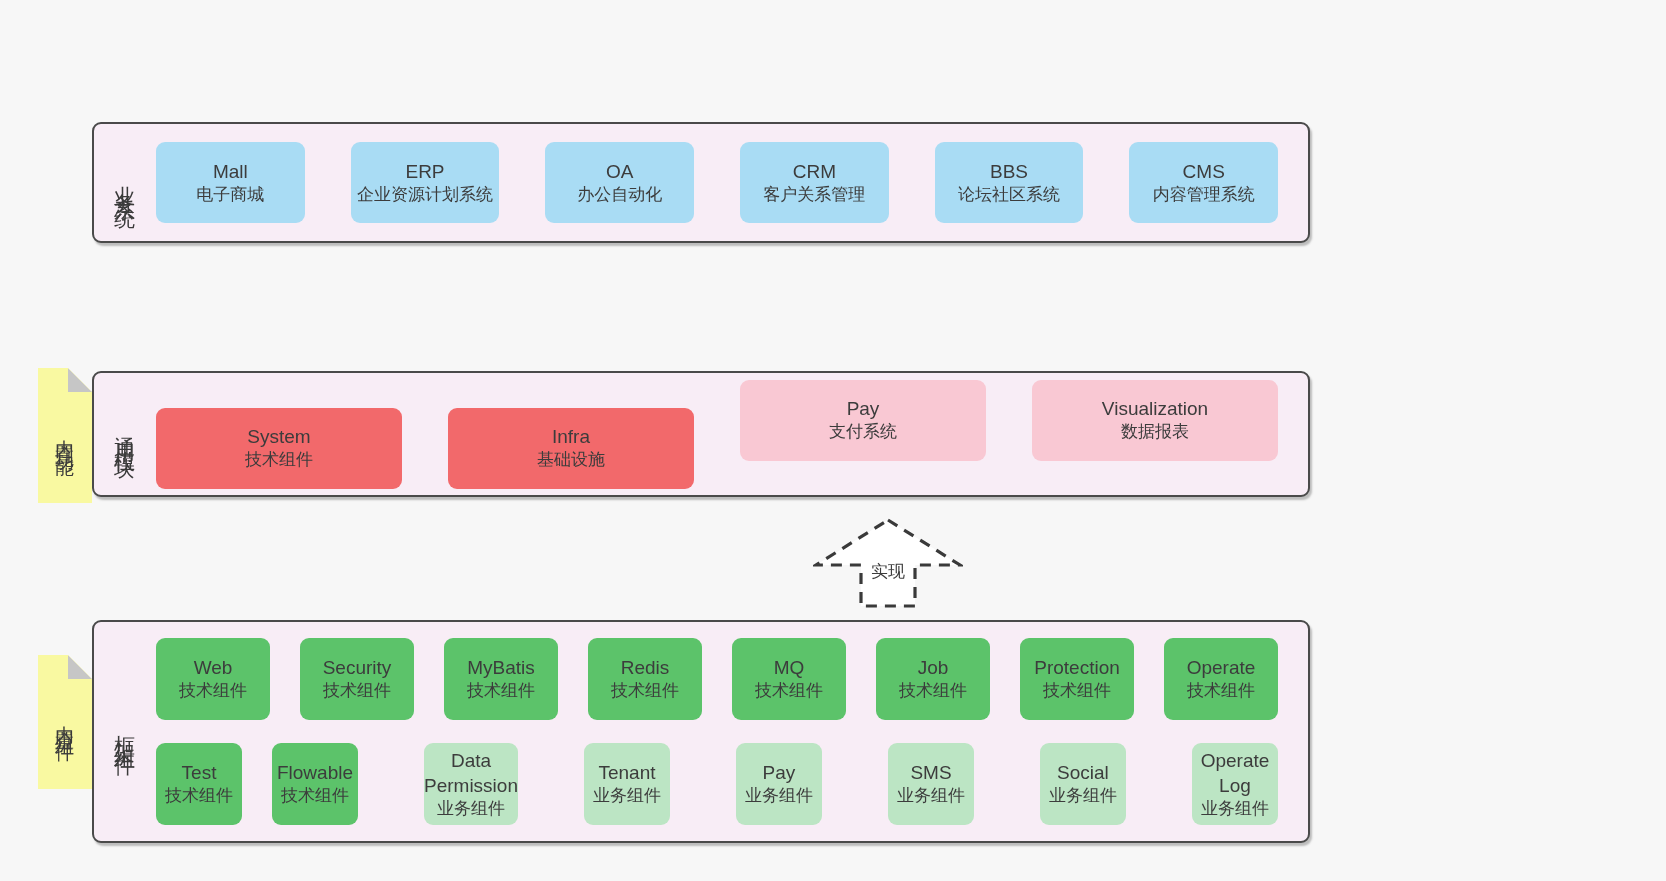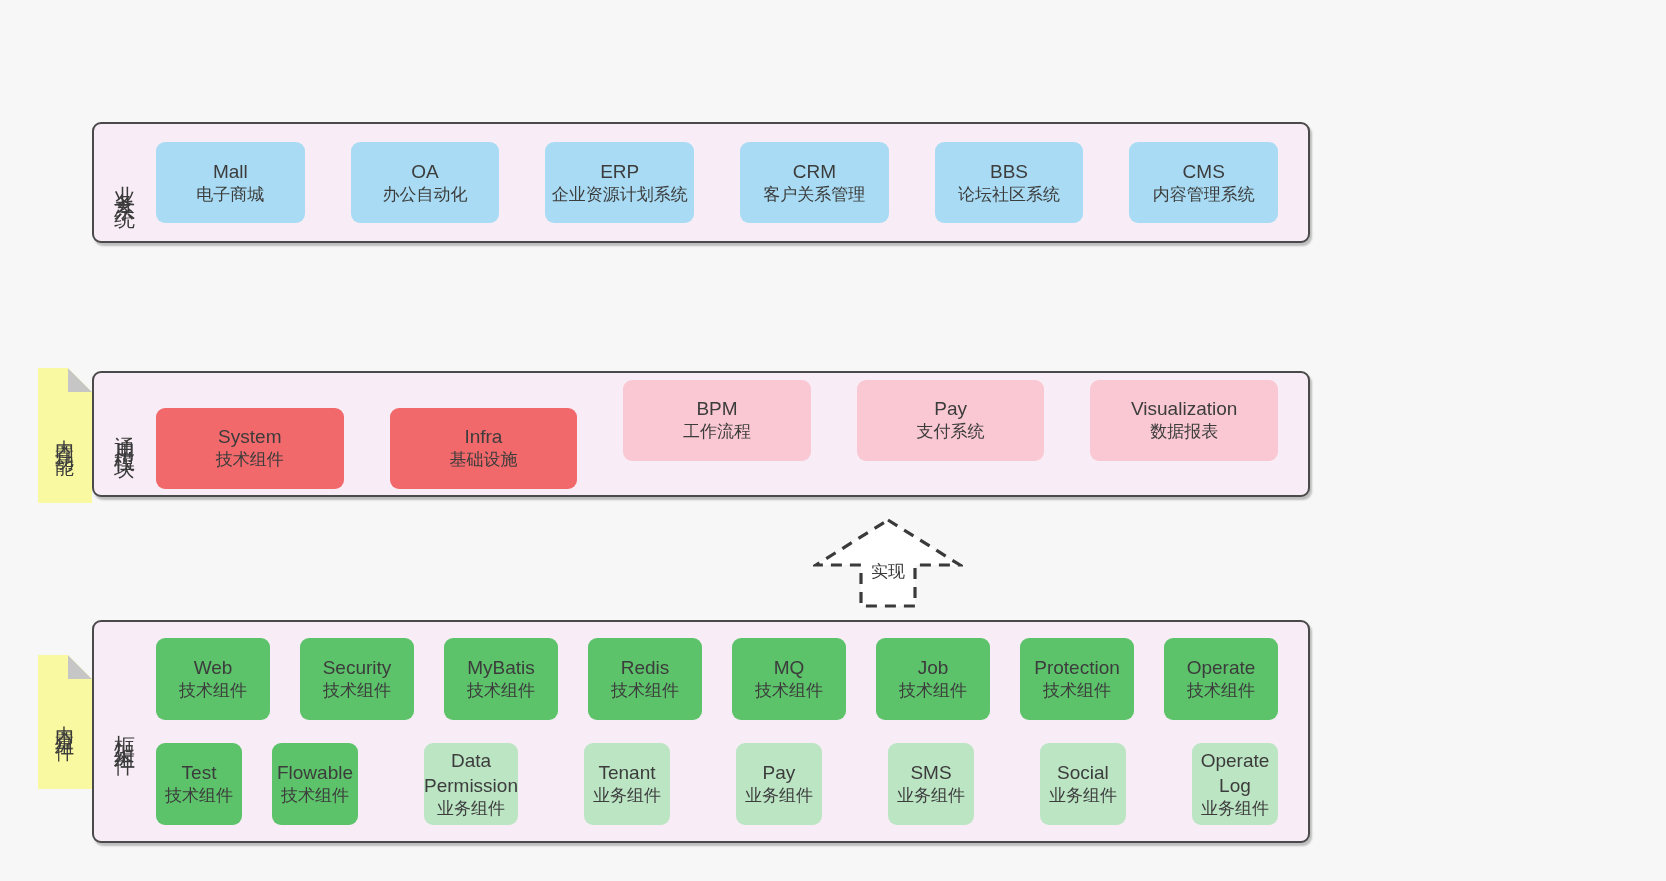--- a/index.html
+++ b/index.html
@@ -82,26 +82,26 @@
 
   <div class="layer layer-1">
     <div class="v-label">业务系统</div>
     <div class="rows">
       <div class="row">
           <div class="box blue">
     <div class="box-name">Mall</div>
     <div class="box-desc">电子商城</div>
   </div>
           <div class="box blue">
+    <div class="box-name">ERP</div>
+    <div class="box-desc">企业资源计划系统</div>
+  </div>
+          <div class="box blue">
     <div class="box-name">OA</div>
     <div class="box-desc">办公自动化</div>
-  </div>
-          <div class="box blue">
-    <div class="box-name">ERP</div>
-    <div class="box-desc">企业资源计划系统</div>
   </div>
           <div class="box blue">
     <div class="box-name">CRM</div>
     <div class="box-desc">客户关系管理</div>
   </div>
           <div class="box blue">
     <div class="box-name">BBS</div>
     <div class="box-desc">论坛社区系统</div>
   </div>
           <div class="box blue">
@@ -122,24 +122,20 @@
     <div class="v-label">通用模块</div>
     <div class="rows">
       <div class="row">
           <div class="box red">
     <div class="box-name">System</div>
     <div class="box-desc">技术组件</div>
   </div>
           <div class="box red">
     <div class="box-name">Infra</div>
     <div class="box-desc">基础设施</div>
-  </div>
-          <div class="box pink">
-    <div class="box-name">BPM</div>
-    <div class="box-desc">工作流程</div>
   </div>
           <div class="box pink">
     <div class="box-name">Pay</div>
     <div class="box-desc">支付系统</div>
   </div>
           <div class="box pink">
     <div class="box-name">Visualization</div>
     <div class="box-desc">数据报表</div>
   </div>
         </div>

